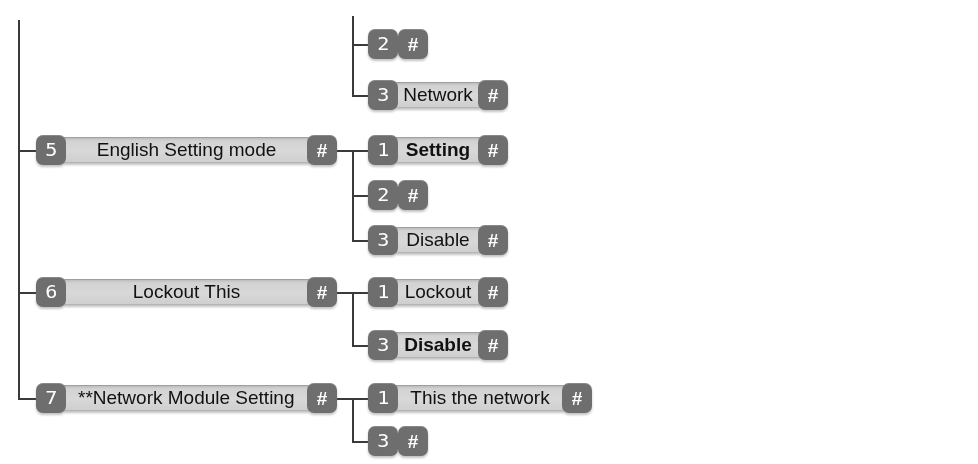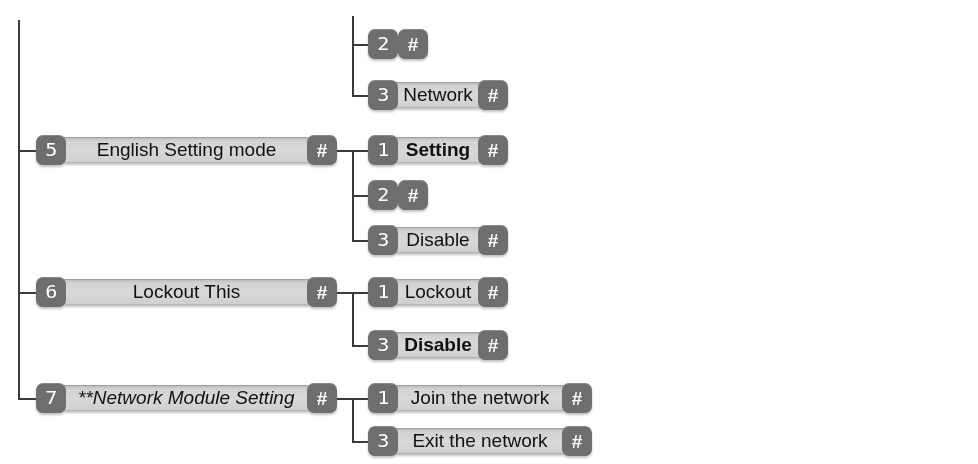--- a/index.html
+++ b/index.html
@@ -80,21 +80,21 @@
     border-bottom: 1px solid #b4b4b4;
   }
   .btn .body .label {
     width: 100%;
     white-space: nowrap;
     overflow: hidden;
   }
 
   
   .btn.align-center .body .label { text-align: center; }
-  .btn.align-left   .body .label { text-align: left; padding-left: 10px; font-style: italic; }
+  .btn.align-left   .body .label { text-align: left; padding-left: 10px; }
 
   .btn.bold .body .label { font-weight: bold; }
 
   .btn .hash {
     flex: 0 0 auto;
     width: 30px;
     background: #6e6e6e;
     border-radius: 7px;
     display: flex;
     align-items: center;
@@ -243,29 +243,26 @@
       <span class="label">**Network Module Setting</span>
     </span>
     <span class="hash">#</span>
   </div>
 
   <div class="btn align-center" style="left:368px; top:383px; width:224px;">
     <span class="badge">
       <span class="seg">1</span>
     </span>
     <span class="body">
-      <span class="label">Join the network</span>
+      <span class="label">This the network</span>
     </span>
     <span class="hash">#</span>
   </div>
 
   <div class="btn align-center" style="left:368px; top:426px; width:224px;">
     <span class="badge">
       <span class="seg">3</span>
     </span>
-    <span class="body">
-      <span class="label">Exit the network</span>
-    </span>
     <span class="hash">#</span>
   </div>
 
 
 </div>
 
 </body></html>

